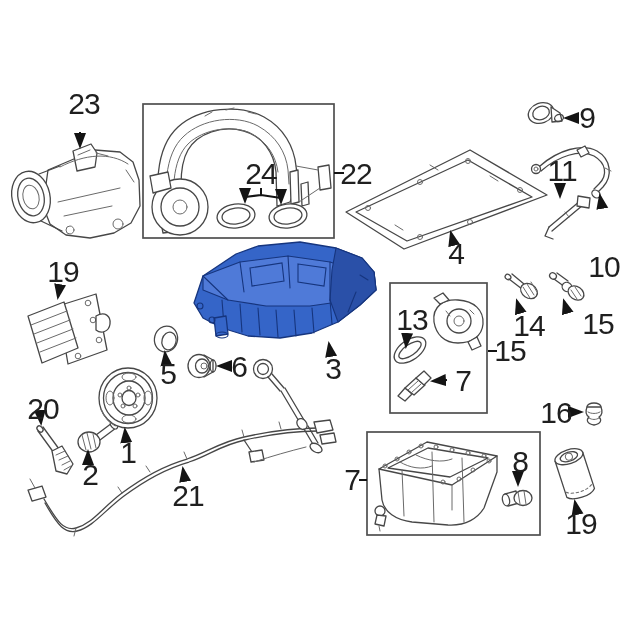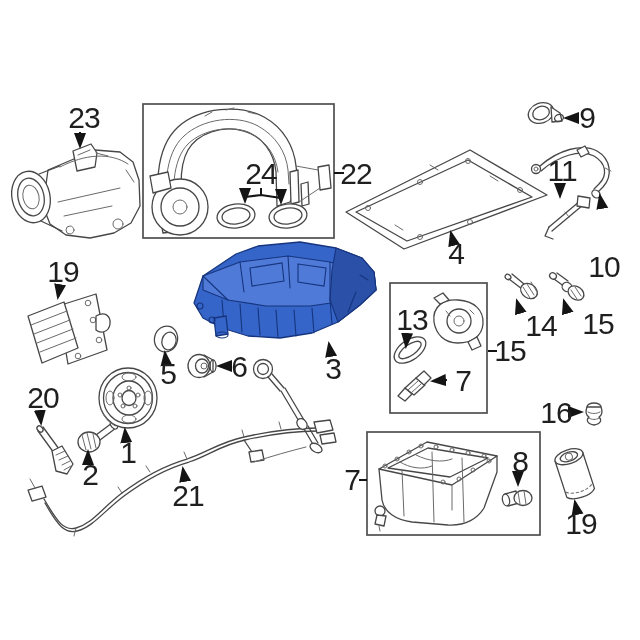--- a/index.html
+++ b/index.html
@@ -311,25 +311,25 @@
 <div class="callout" style="left:456px;top:254px;">4</div>
 <div class="callout" style="left:168px;top:374px;">5</div>
 <div class="callout" style="left:239px;top:367px;">6</div>
 <div class="callout" style="left:352px;top:480px;">7</div>
 <div class="callout" style="left:520px;top:462px;">8</div>
 <div class="callout" style="left:587px;top:118px;">9</div>
 <div class="callout" style="left:604px;top:219px;margin-top:48px;">10</div>
 <div class="callout" style="left:562px;top:171px;">11</div>
 <div class="callout" style="left:510px;top:351px;">15</div>
 <div class="callout" style="left:412px;top:320px;">13</div>
-<div class="callout" style="left:529px;top:326px;margin-left:12px;">14</div>
+<div class="callout" style="left:529px;top:326px;">14</div>
 <div class="callout" style="left:572px;top:324px;margin-left:26px;">15</div>
 <div class="callout" style="left:556px;top:413px;">16</div>
 <div class="callout" style="left:463px;top:381px;">7</div>
 <div class="callout" style="left:581px;top:524px;">19</div>
 <div class="callout" style="left:63px;top:272px;">19</div>
-<div class="callout" style="left:43px;top:398px;">20</div>
+<div class="callout" style="left:43px;top:409px;">20</div>
 <div class="callout" style="left:188px;top:496px;">21</div>
 <div class="callout" style="left:356px;top:174px;">22</div>
-<div class="callout" style="left:84px;top:118px;">23</div>
+<div class="callout" style="left:84px;top:104px;">23</div>
 <div class="callout" style="left:261px;top:174px;">24</div>
 
 </div>
 
 </body></html>

